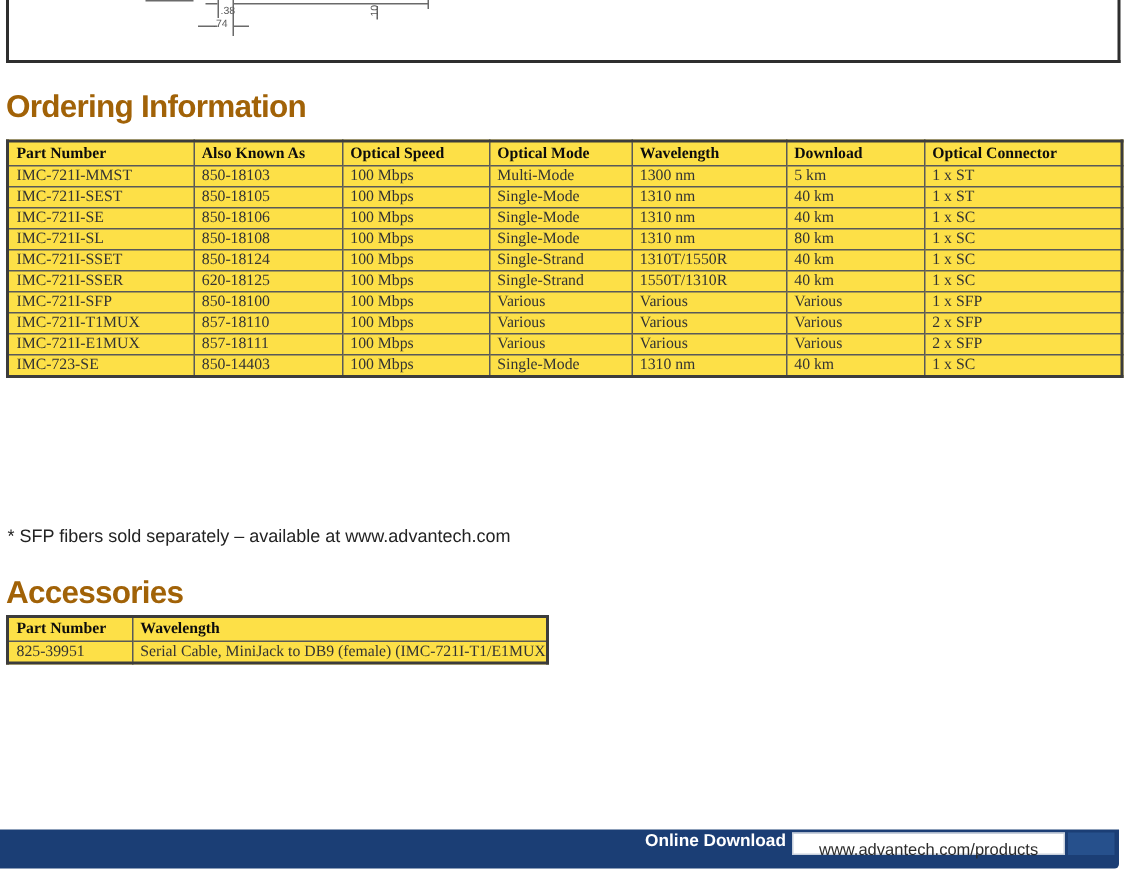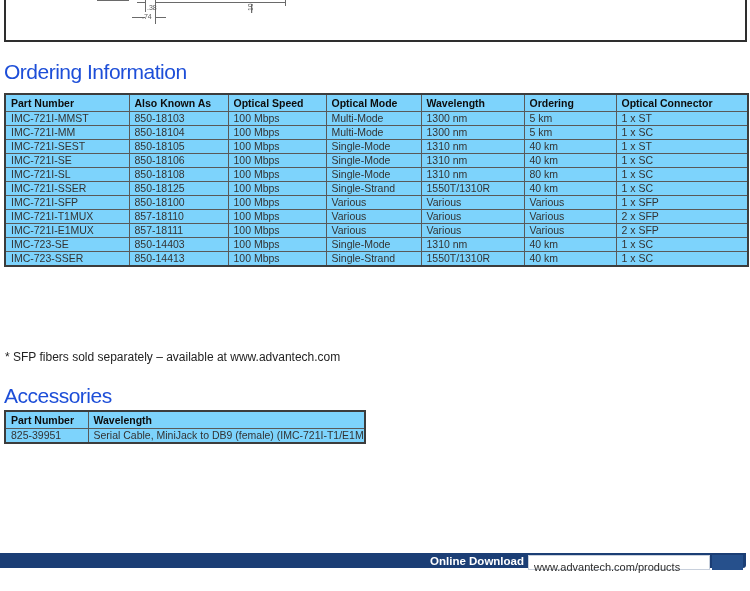--- a/index.html
+++ b/index.html
@@ -8,27 +8,27 @@
   .page { position:relative; width:750px; height:591px; background:#fff; }
 
   
   .drawing-box { position:absolute; left:4px; top:-4px; width:743px; height:46px;
                  border:2px solid #2e2e2e; border-top:none; background:#fff; }
   .dline { position:absolute; background:#6a6a6a; }
   .dim-label { position:absolute; color:#5a5a5a; font-size:7px; line-height:7px; }
   .dim-label.vert { transform:rotate(-90deg); transform-origin:left top; }
 
   
-  .section-title { position:absolute; left:4px; color:#1d4ed8; font-weight:normal;
+  .section-title { position:absolute; left:4px; color:#a16207; font-weight:bold;
                    font-size:21px; letter-spacing:-0.5px; }
   #ordering-title { top:60px; }
   #accessories-title { top:384px; }
 
   
-  table { border-collapse:collapse; table-layout:fixed; background:#7dd3fc; }
+  table { border-collapse:collapse; table-layout:fixed; background:#fde047;font-family:Liberation Serif, serif; }
   .data-table { position:absolute; border:2px solid #3c3c3c; }
   #ordering-table { left:4px; top:93px; width:743px; }
   #accessories-table { left:4px; top:410px; width:360px; }
   th, td { border:1px solid #595959; overflow:hidden; white-space:nowrap; }
   th { text-align:left; font-size:10.5px; color:#0d0d0d; font-weight:bold;
        padding:2px 4px 2px 5px; height:16px; }
   td { font-size:10.5px; color:#333333; font-weight:normal;
        padding:0 4px 0 5px; height:14px; line-height:13px; }
 
   
@@ -39,27 +39,27 @@
   #ordering-table col:nth-child(5){width:103px;}
   #ordering-table col:nth-child(6){width:92px;}
   #ordering-table col:nth-child(7){width:132px;}
   
   #accessories-table col:nth-child(1){width:83px;}
   #accessories-table col:nth-child(2){width:277px;}
 
   .footnote { position:absolute; left:5px; top:350px; font-size:12px; color:#232323; }
 
   
-  .footer-bar { position:absolute; left:0; top:553px; width:746px; height:15px;
+  .footer-bar { position:absolute; left:0; top:553px; width:746px; height:26px;
                 background:#1b3e75; border-radius:0 0 3px 0; }
   .footer-label { position:absolute; right:222px; top:2px; color:#ffffff;
                   font-weight:bold; font-size:11.5px; }
   .url-box { position:absolute; right:36px; top:1.5px; width:182px; height:15px;
              background:#ffffff; border:1px solid #c8d0dc; padding:1px 0 0 5px; }
-  .url-box span { font-size:11px; color:#2b2b2b; }
+  .url-box span { font-size:11px; color:#2b2b2b;margin-left:12px; }
   .footer-accent { position:absolute; right:3px; top:1.5px; width:31px; height:15px;
                    background:#26508c; }
 </style>
 </head>
 <body>
 
 <div class="page">
 
   <div class="drawing-box">
     <div class="dline" style="left:91px; top:4px; width:32px; height:1px;"></div>
@@ -89,44 +89,35 @@
         <col>
         <col>
       </colgroup>
     <thead>
         <tr>
           <th>Part Number</th>
           <th>Also Known As</th>
           <th>Optical Speed</th>
           <th>Optical Mode</th>
           <th>Wavelength</th>
-          <th>Ordering</th>
+          <th>Download</th>
           <th>Optical Connector</th>
         </tr>
       </thead>
     <tbody>
         <tr>
           <td>IMC-721I-MMST</td>
           <td>850-18103</td>
           <td>100 Mbps</td>
           <td>Multi-Mode</td>
           <td>1300 nm</td>
           <td>5 km</td>
           <td>1 x ST</td>
         </tr>
         <tr>
-          <td>IMC-721I-MM</td>
-          <td>850-18104</td>
-          <td>100 Mbps</td>
-          <td>Multi-Mode</td>
-          <td>1300 nm</td>
-          <td>5 km</td>
-          <td>1 x SC</td>
-        </tr>
-        <tr>
           <td>IMC-721I-SEST</td>
           <td>850-18105</td>
           <td>100 Mbps</td>
           <td>Single-Mode</td>
           <td>1310 nm</td>
           <td>40 km</td>
           <td>1 x ST</td>
         </tr>
         <tr>
           <td>IMC-721I-SE</td>
@@ -140,22 +131,31 @@
         <tr>
           <td>IMC-721I-SL</td>
           <td>850-18108</td>
           <td>100 Mbps</td>
           <td>Single-Mode</td>
           <td>1310 nm</td>
           <td>80 km</td>
           <td>1 x SC</td>
         </tr>
         <tr>
+          <td>IMC-721I-SSET</td>
+          <td>850-18124</td>
+          <td>100 Mbps</td>
+          <td>Single-Strand</td>
+          <td>1310T/1550R</td>
+          <td>40 km</td>
+          <td>1 x SC</td>
+        </tr>
+        <tr>
           <td>IMC-721I-SSER</td>
-          <td>850-18125</td>
+          <td>620-18125</td>
           <td>100 Mbps</td>
           <td>Single-Strand</td>
           <td>1550T/1310R</td>
           <td>40 km</td>
           <td>1 x SC</td>
         </tr>
         <tr>
           <td>IMC-721I-SFP</td>
           <td>850-18100</td>
           <td>100 Mbps</td>
@@ -181,29 +181,20 @@
           <td>Various</td>
           <td>Various</td>
           <td>2 x SFP</td>
         </tr>
         <tr>
           <td>IMC-723-SE</td>
           <td>850-14403</td>
           <td>100 Mbps</td>
           <td>Single-Mode</td>
           <td>1310 nm</td>
-          <td>40 km</td>
-          <td>1 x SC</td>
-        </tr>
-        <tr>
-          <td>IMC-723-SSER</td>
-          <td>850-14413</td>
-          <td>100 Mbps</td>
-          <td>Single-Strand</td>
-          <td>1550T/1310R</td>
           <td>40 km</td>
           <td>1 x SC</td>
         </tr>
       </tbody>
   </table>
 
   <p class="footnote">* SFP fibers sold separately – available at www.advantech.com</p>
 
   <h1 class="section-title" id="accessories-title">Accessories</h1>
 

